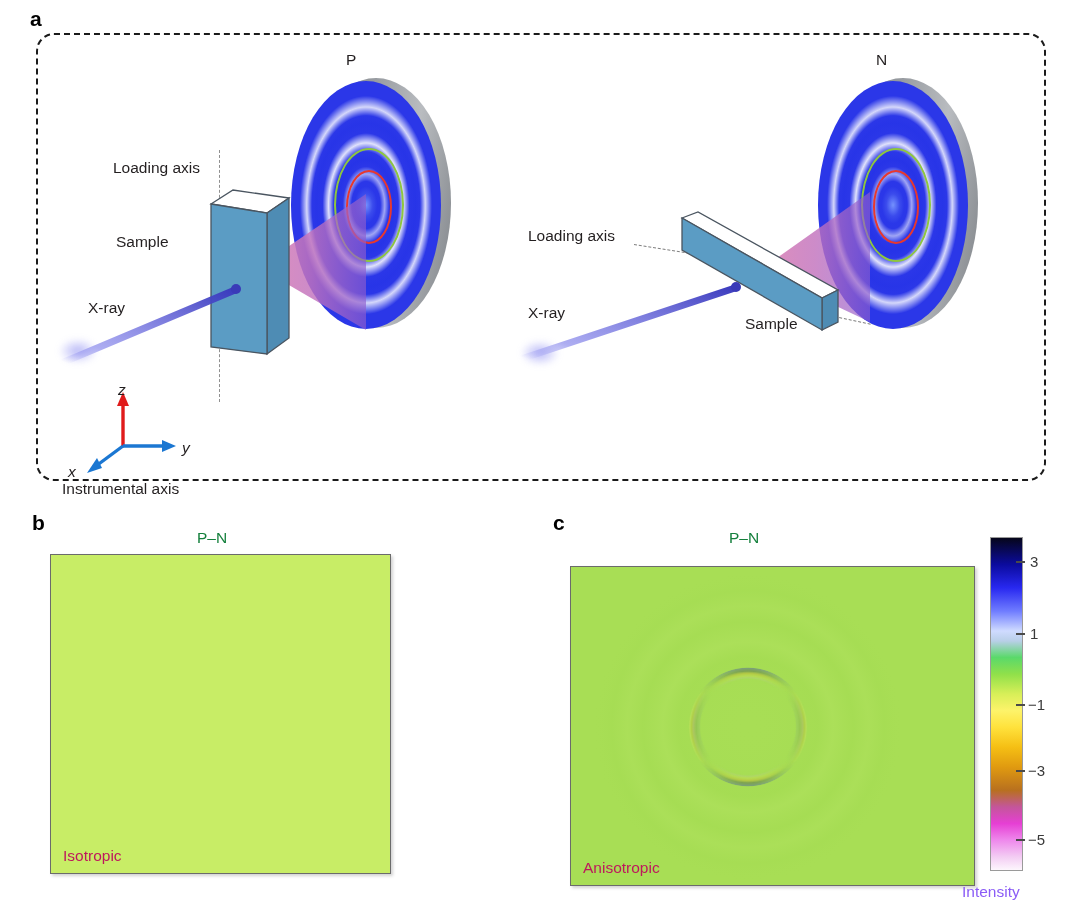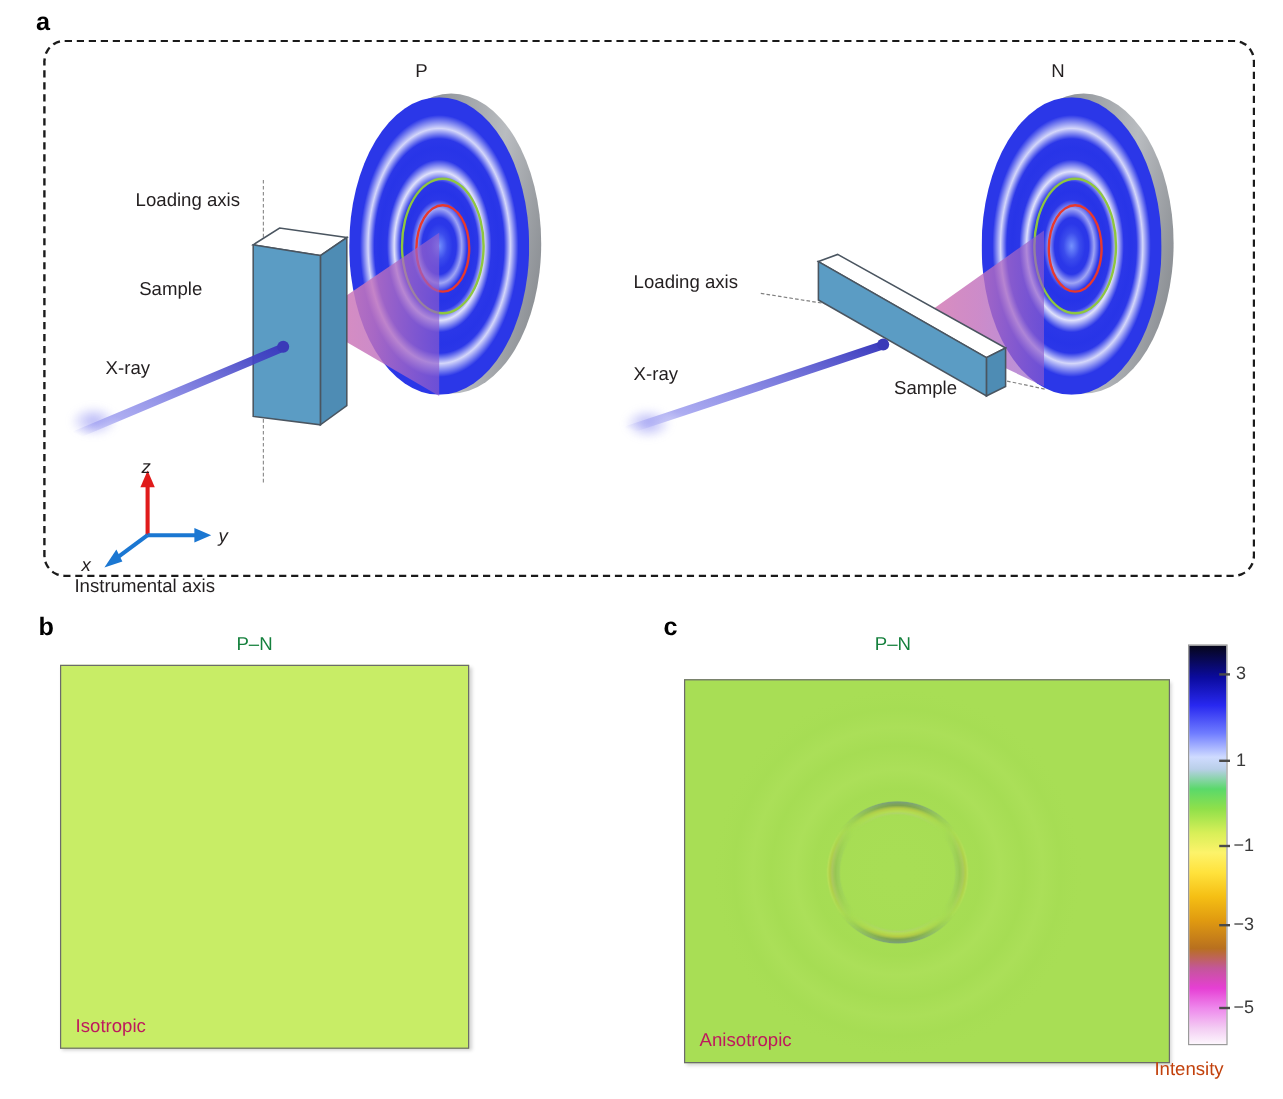--- a/index.html
+++ b/index.html
@@ -77,21 +77,21 @@
           #d8ef58 53%,
           #90e04a 59%,
           #5ad96a 64%,
           #b9cfe8 69%,
           #cfdbff 72%,
           #6f7cff 78%,
           #2828f0 85%,
           #0b0b9e 92%,
           #06061a 100%);}
   .cbar-tick{position:absolute;width:9px;height:1.6px;background:#4a4a4a;}
-  .cbar-title{position:absolute;font-size:15.5px;color:#c2410c;white-space:nowrap;line-height:1;}
+  .cbar-title{position:absolute;font-size:15.5px;color:#8b5cf6;white-space:nowrap;line-height:1;}
 </style>
 </head>
 <body>
 
 <div class="fig">
 
   <div class="panel-letter" style="left:30px;top:8px;">a</div>
   <div class="dashed-frame"></div>
 
   <div class="lbl" style="left:346px;top:52px;">P</div>

